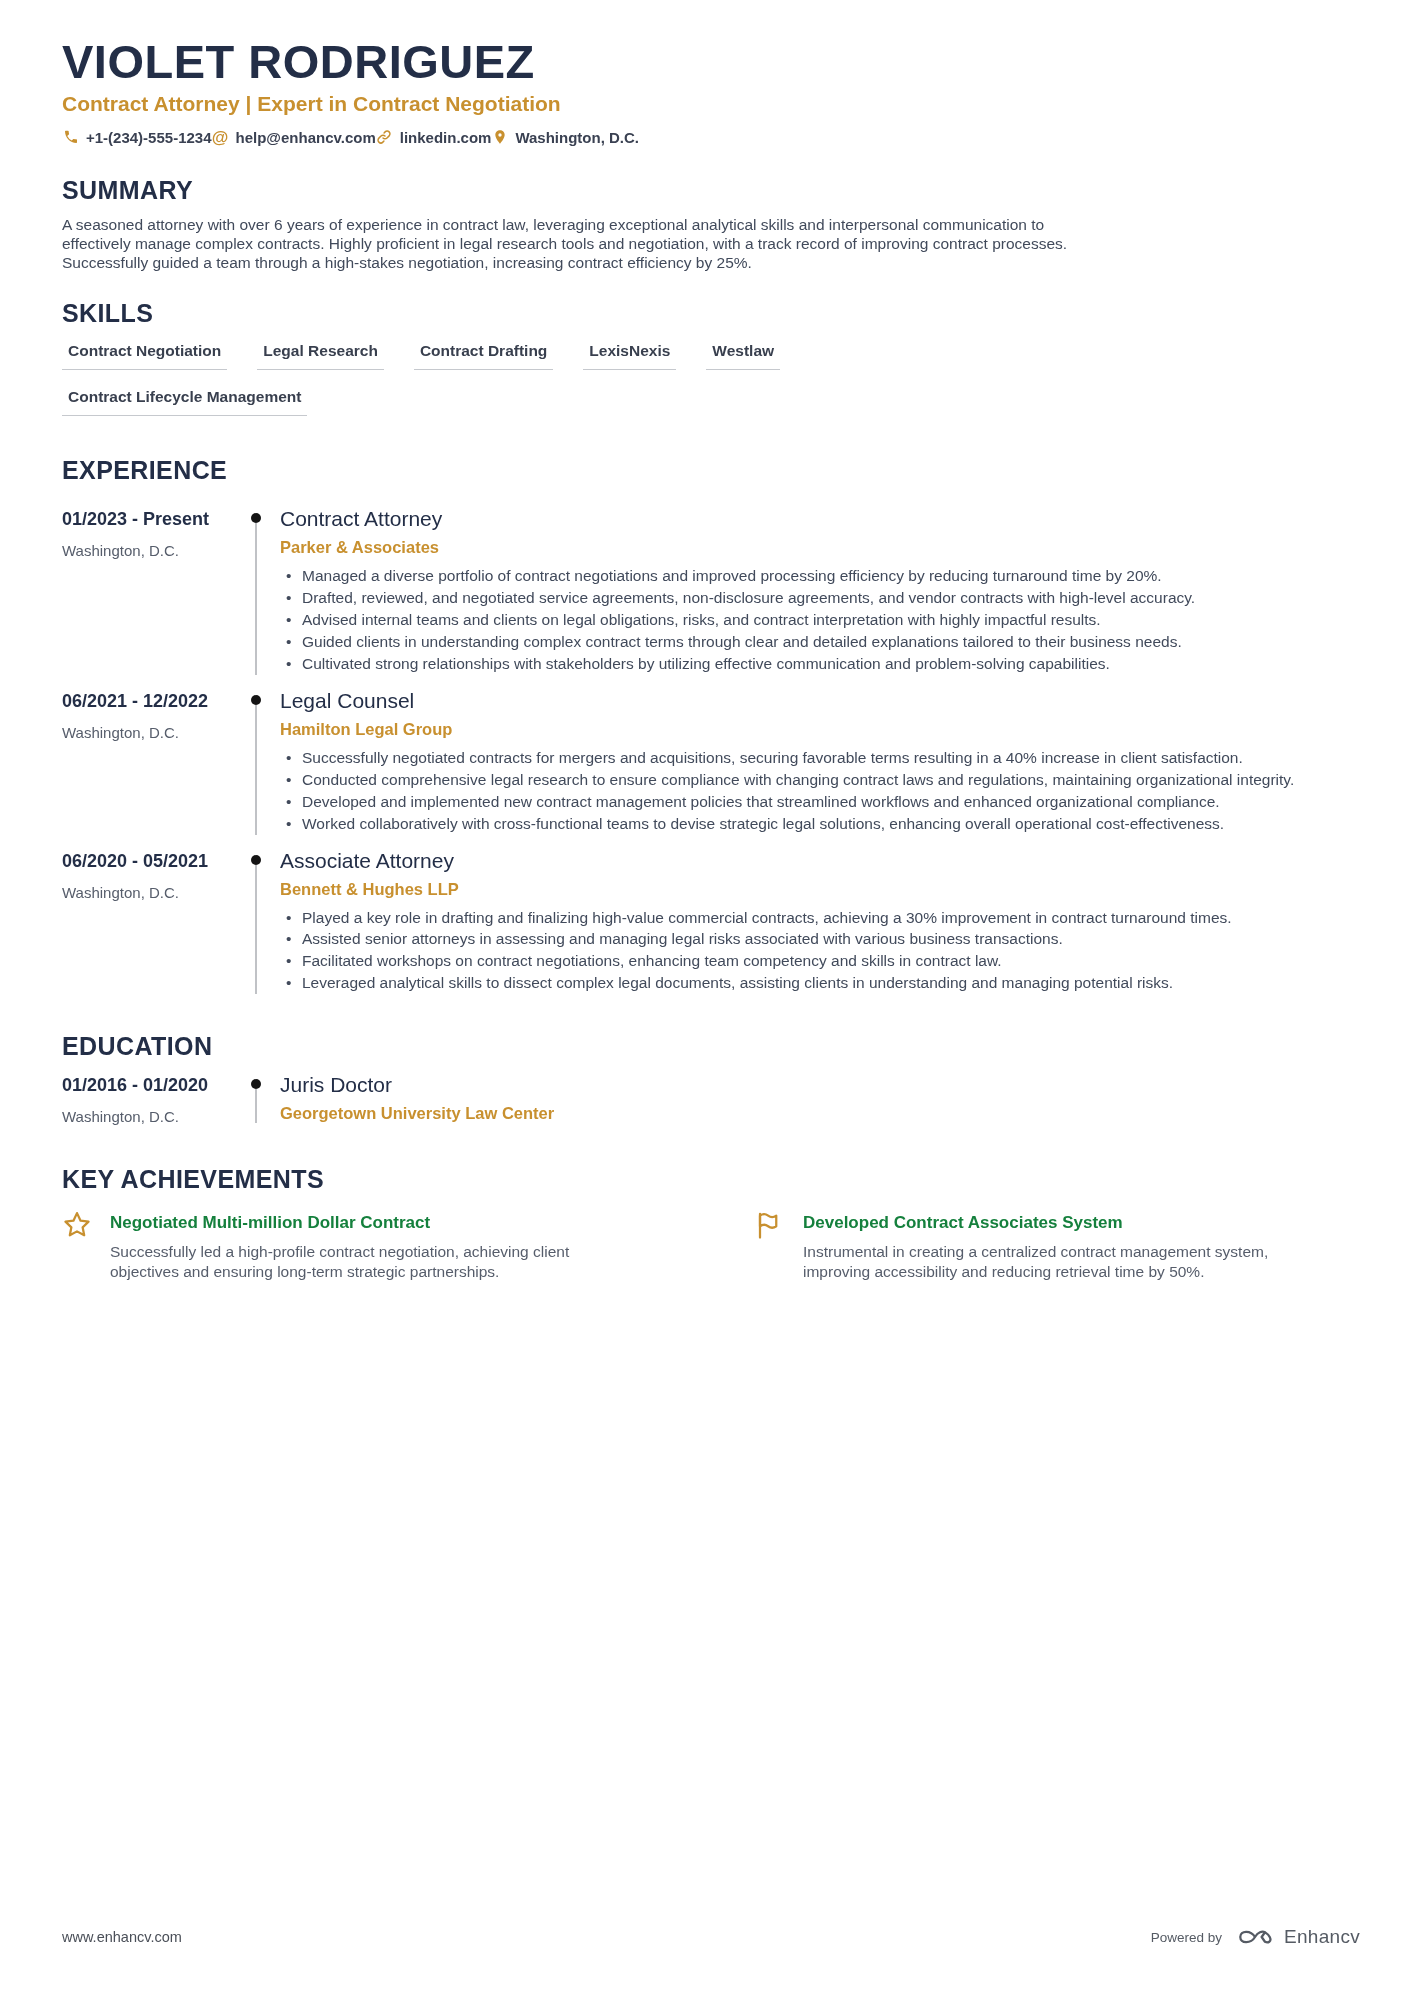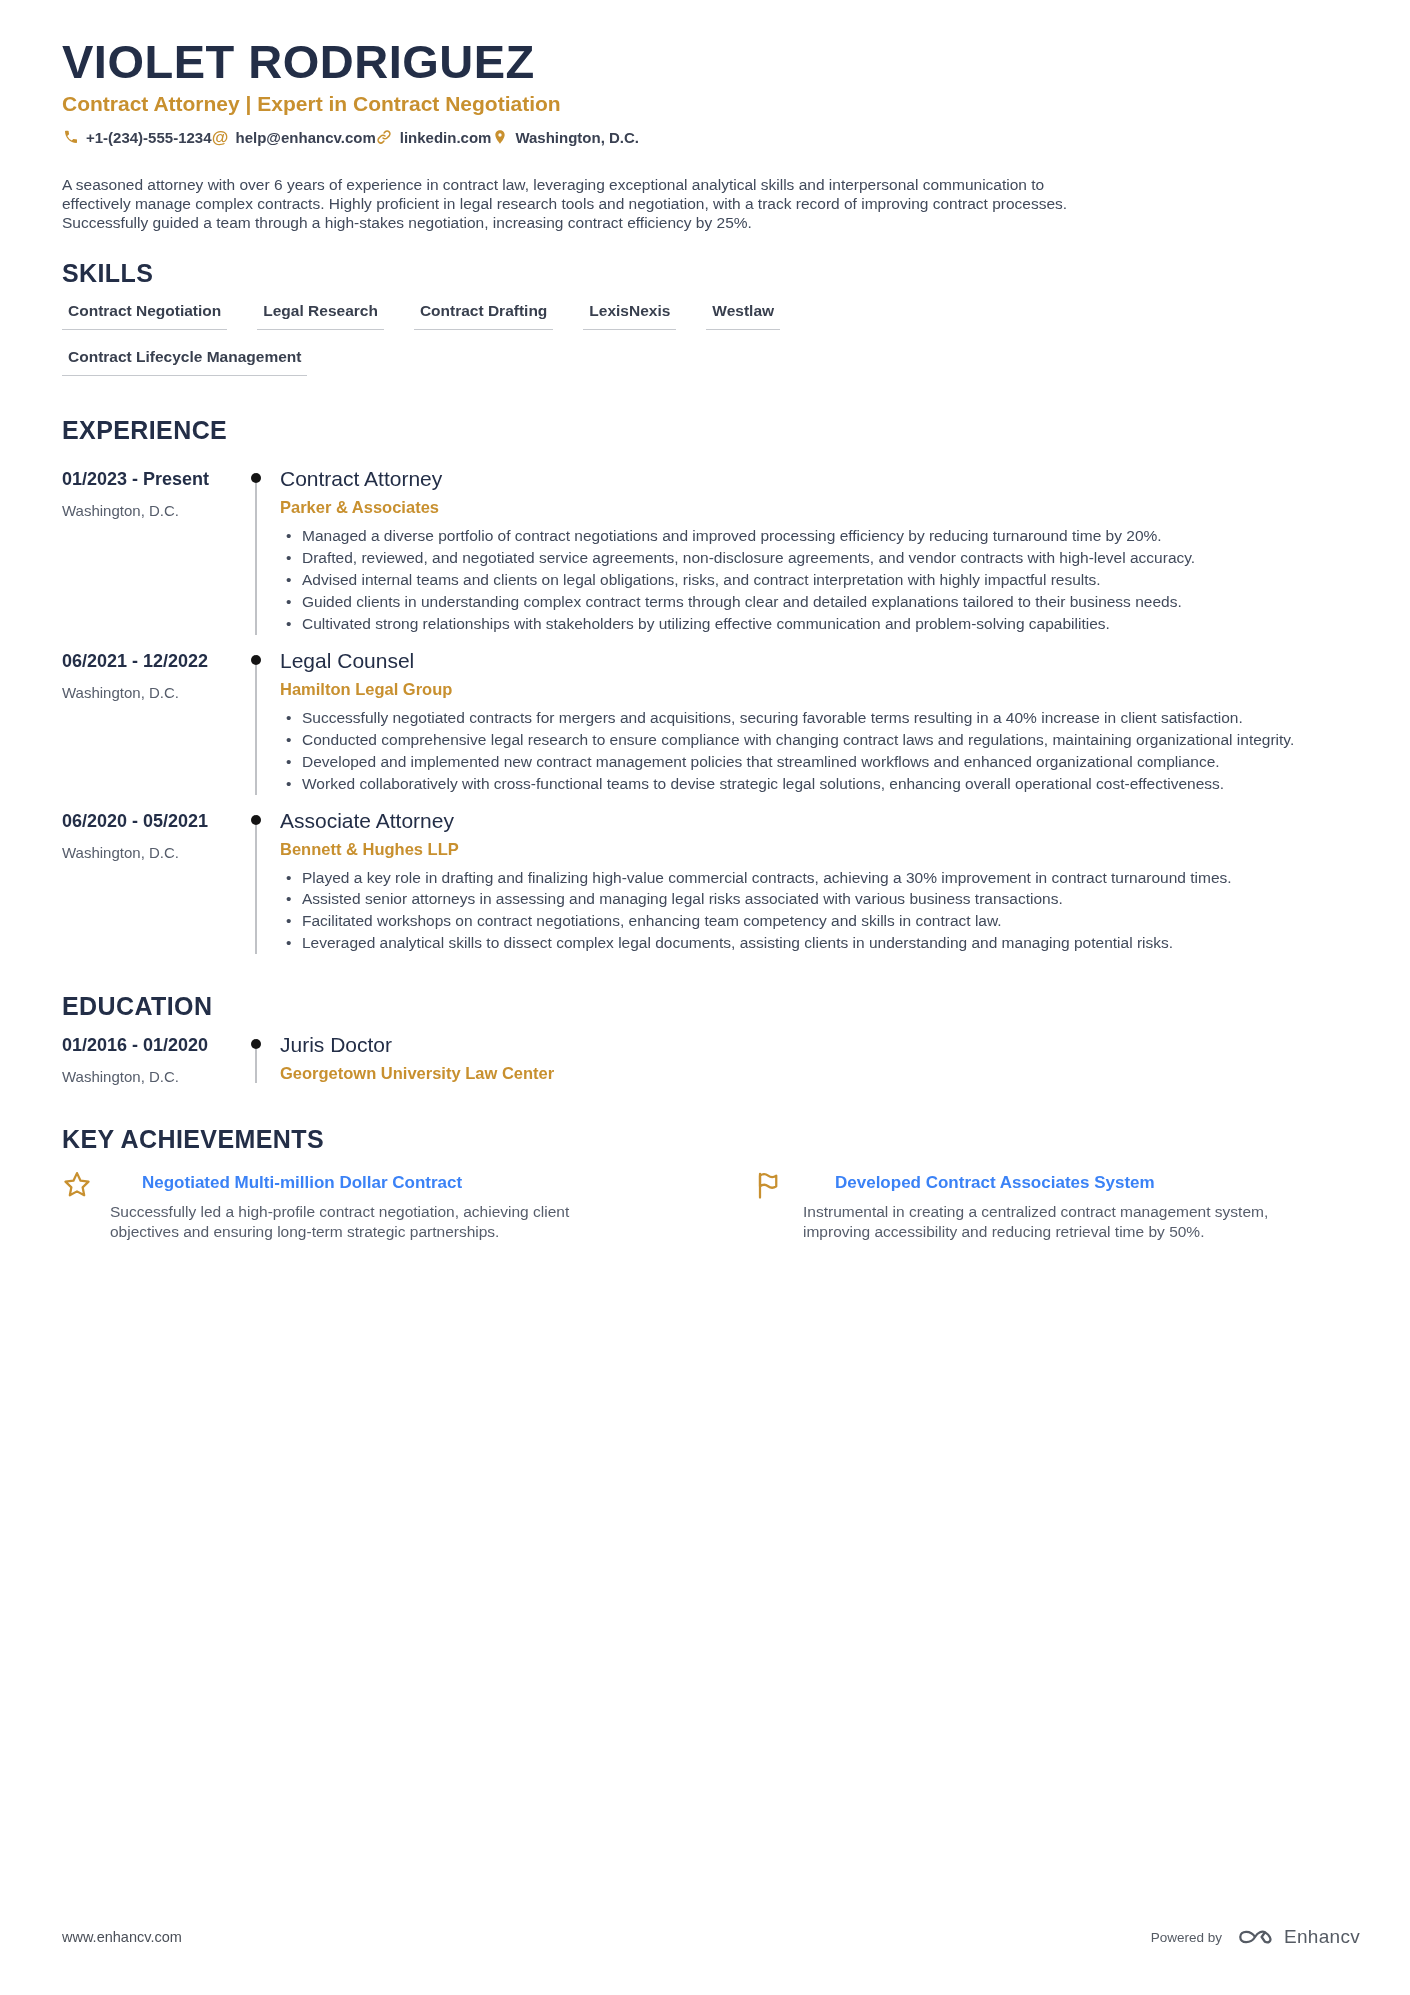--- a/index.html
+++ b/index.html
@@ -62,21 +62,21 @@
   
   .edu-section { margin-top: 36px; }
   .edu-row { display: grid; grid-template-columns: 170px 48px 1fr; padding-top: 12px; }
   .edu-degree { font-size: 21px; color: #232e47; }
   .edu-school { margin-top: 7px; font-size: 16.5px; font-weight: 700; color: #c8902f; }
   
   .ach-section { margin-top: 40px; }
   .ach-grid { margin-top: 16px; display: grid; grid-template-columns: 1fr 1fr; column-gap: 100px; }
   .ach-item { display: grid; grid-template-columns: 48px 1fr; }
   .ach-icon svg { width: 30px; height: 30px; }
-  .ach-title { font-size: 17px; font-weight: 700; color: #3b82f6; padding-top: 3px; margin-left: 32px; }
+  .ach-title { font-size: 17px; font-weight: 700; color: #15803d; padding-top: 3px; }
   .ach-text { margin-top: 9px; font-size: 15.5px; line-height: 1.3; color: #565d6b; max-width: 470px; }
   
   .footer {
     position: absolute; left: 45px; right: 33px; bottom: 46px;
     display: flex; align-items: center; justify-content: space-between;
   }
   .footer-site { font-size: 14.5px; color: #4a4f58; }
   .footer-brand { display: flex; align-items: center; gap: 10px; }
   .powered-by { font-size: 13.5px; color: #555b64; margin-right: 4px; }
   .brand-logo svg { width: 38px; height: 24px; display: block; }
@@ -119,20 +119,21 @@
           <svg viewBox="0 0 24 24" fill="#c8902f">
               <path d="M12 2C8.1 2 5 5.1 5 9c0 5.2 7 13 7 13s7-7.8 7-13c0-3.9-3.1-7-7-7zm0 9.5A2.5 2.5 0 1 1 12 6.5a2.5 2.5 0 0 1 0 5z"></path>
             </svg>
         </span>
         <span>Washington, D.C.</span>
       </div>
     </div>
   </div>
 
   <div class="summary-section">
+    <div class="section-heading">SUMMARY</div>
     <div class="summary-text">A seasoned attorney with over 6 years of experience in contract law, leveraging exceptional analytical skills and interpersonal communication to effectively manage complex contracts. Highly proficient in legal research tools and negotiation, with a track record of improving contract processes. Successfully guided a team through a high-stakes negotiation, increasing contract efficiency by 25%.</div>
   </div>
 
   <div class="skills-section">
     <div class="section-heading">SKILLS</div>
     <div class="skills-wrap">
       <span class="skill-tag">Contract Negotiation</span>
       <span class="skill-tag">Legal Research</span>
       <span class="skill-tag">Contract Drafting</span>
       <span class="skill-tag">LexisNexis</span>

